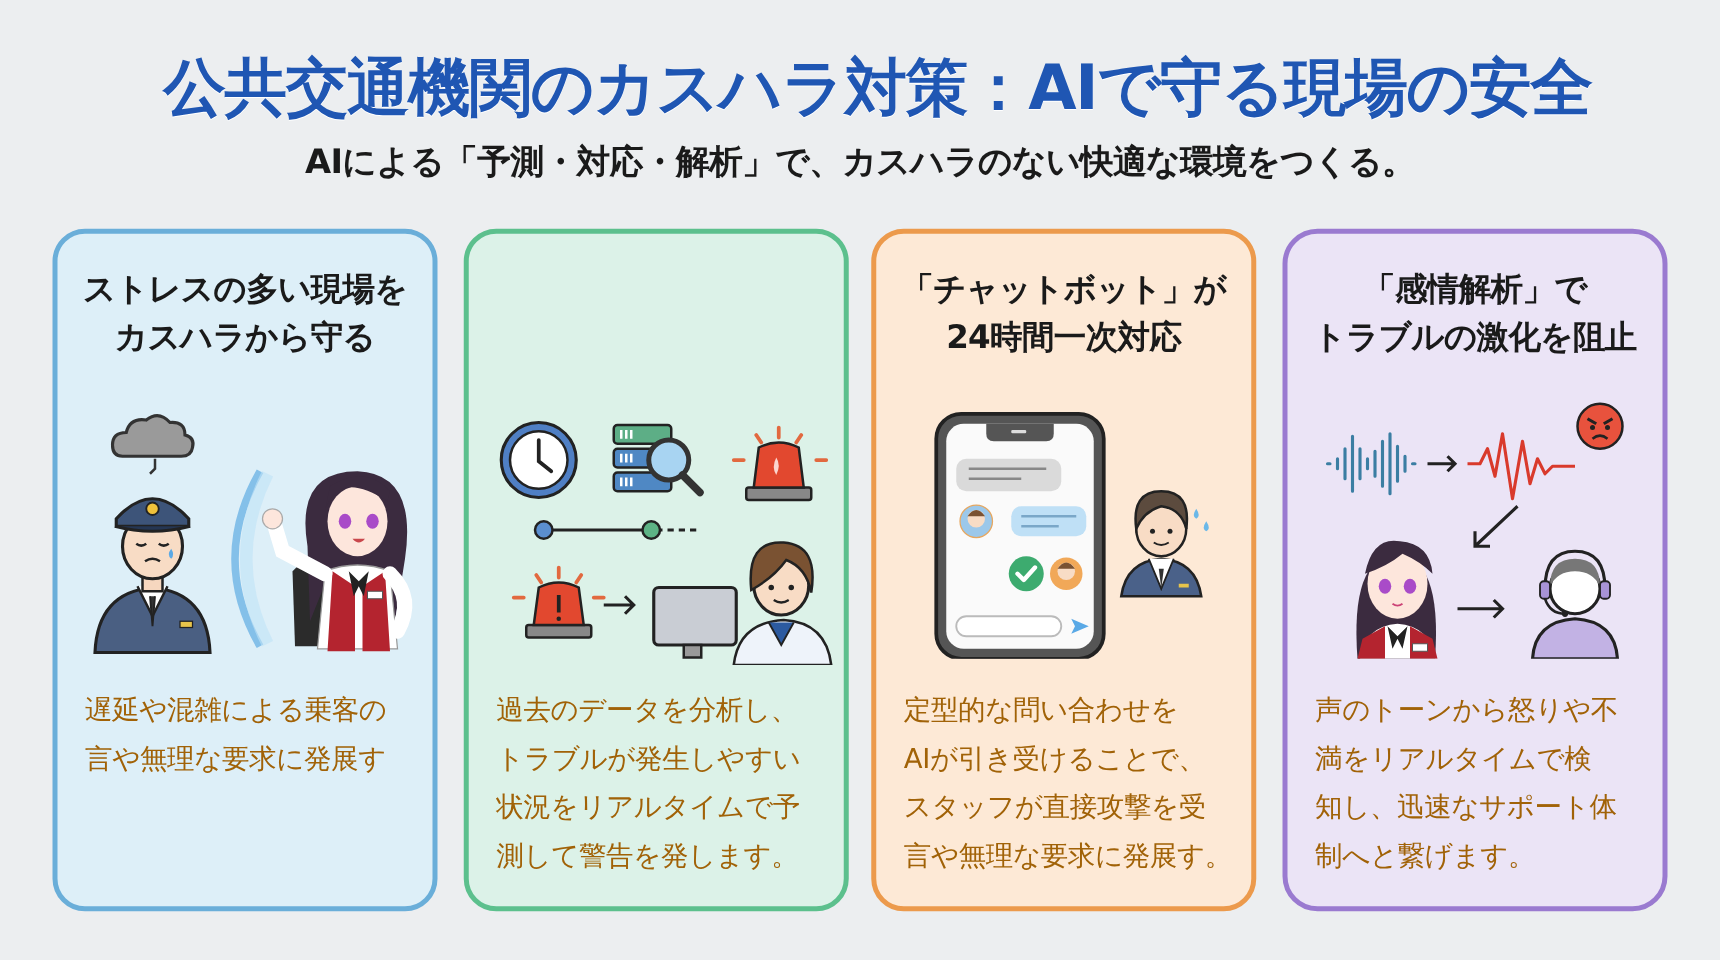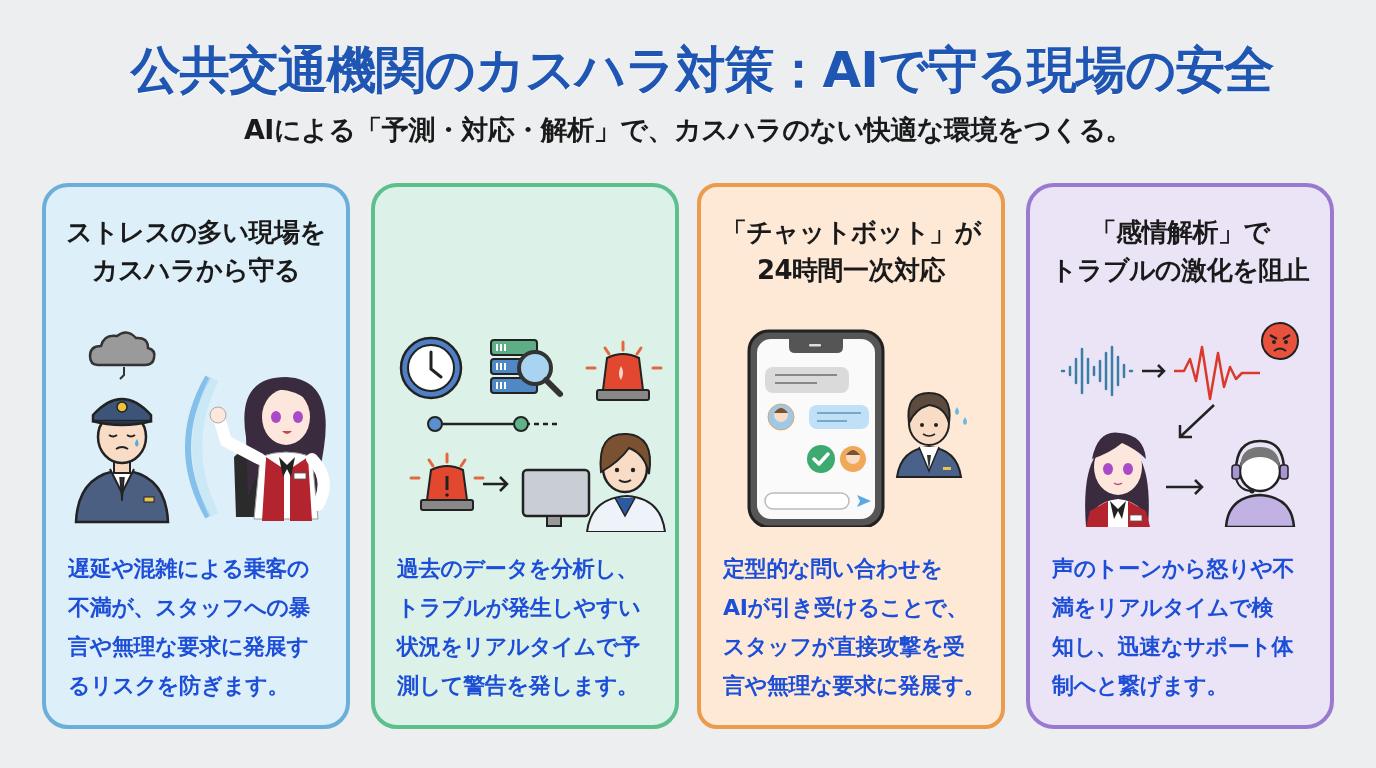--- a/index.html
+++ b/index.html
@@ -29,27 +29,27 @@
   }
   .card .heading {
     position: absolute; left: 0; top: 26px; width: 100%;
     text-align: center; font-size: 26px; font-weight: bold;
     line-height: 38px; color: #1a1a1a; letter-spacing: -0.5px;
   }
   .card .heading span { display: block; white-space: nowrap; }
   .card .art { position: absolute; left: 0; top: 130px; width: 300px; height: 210px; }
   .card .body {
     position: absolute; left: 22px; top: 362px; width: 270px;
-    font-size: 22px; font-weight: bold; line-height: 39px; color: #1d4ed8;
+    font-size: 22px; font-weight: normal; line-height: 39px; color: #a16207;
     letter-spacing: -0.3px;
   }
   .card .body span { display: block; white-space: nowrap; }
   .c1 { left: 42px; border-color: #6aaed9; background: #ddeff8; }
   .c2 { left: 371px; border-color: #5cc08d; background: #dcf2e8; }
-  .c3 { left: 697px; border-color: #ec9a4c; background: #fde9d6; border-radius: 20px; }
+  .c3 { left: 697px; border-color: #ec9a4c; background: #fde9d6; }
   .c4 { left: 1026px; border-color: #9a7ad0; background: #ebe4f6; border-radius: 28px; }
   .c2 .art { top: 135px; }
 </style>
 </head>
 <body>
 
 <div class="title">公共交通機関のカスハラ対策：AIで守る現場の安全</div>
 <div class="subtitle">AIによる「予測・対応・解析」で、カスハラのない快適な環境をつくる。</div>
 
 <div class="card c1">
@@ -94,23 +94,21 @@
       <path d="M220 140 l18 12 l0 52 l-22 0 z M262 140 l-18 12 l0 52 l22 0 z" fill="#b4242f"></path>
       <path d="M233 140 l8 8 l8 -8 l-4 20 l-4 -8 l-4 8 z" fill="#222"></path>
       <rect x="248" y="156" width="12" height="6" fill="#fff" stroke="#555" stroke-width="0.8"></rect>
       <path d="M214 142 l-34 -18 l-6 -20" stroke="#fff" stroke-width="12" fill="none" stroke-linecap="round"></path>
       <circle cx="172" cy="98" r="8" fill="#fde6dc" stroke="#aaa" stroke-width="1"></circle>
       <path d="M266 142 q20 20 6 46" stroke="#fff" stroke-width="12" fill="none" stroke-linecap="round"></path>
     </g>
   </svg>
   <div class="body">
     <span>遅延や混雑による乗客の</span>
-    <span>不満が、スタッフへの暴</span>
     <span>言や無理な要求に発展す</span>
-    <span>るリスクを防ぎます。</span>
   </div>
 </div>
 
 <div class="card c2">
   <svg class="art" viewBox="0 0 300 210">
     <g>
       <circle cx="56" cy="46" r="30" fill="#4f7fc4" stroke="#222" stroke-width="2.5"></circle>
       <circle cx="56" cy="46" r="23" fill="#fff" stroke="#222" stroke-width="2"></circle>
       <path d="M56 30 l0 17 l10 8" stroke="#222" stroke-width="3" fill="none" stroke-linecap="round"></path>
     </g>

